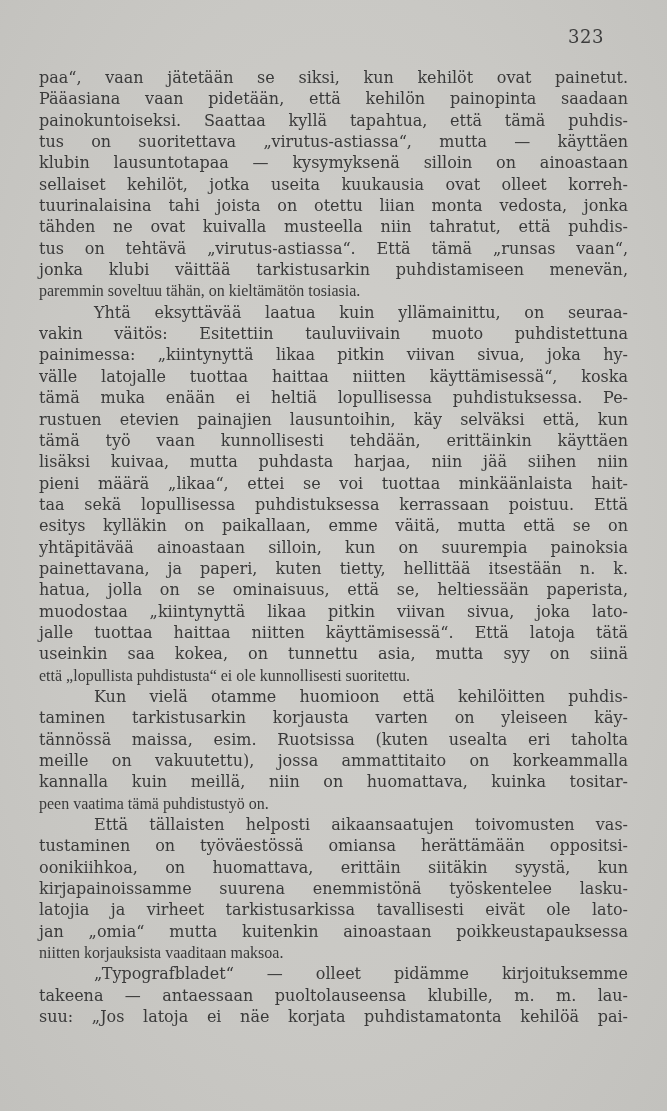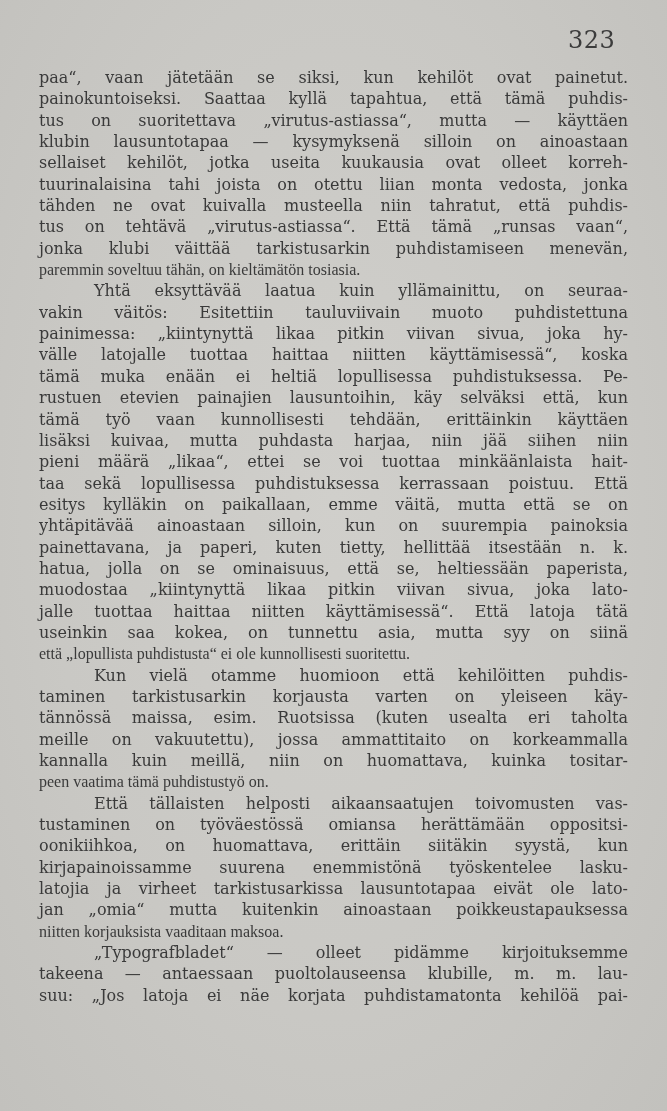--- a/index.html
+++ b/index.html
@@ -9,21 +9,21 @@
     font-family:"DejaVu Serif", serif;
     color:#3a3a3a;
     position:relative;
   }
   .page {
     position:absolute; left:0; top:0; width:667px; height:1111px;
     background: radial-gradient(ellipse at 50% 45%, #d0cfcb 0%, #c9c8c4 60%, #c2c1bd 100%);
   }
   .page-number {
     position:absolute; left:568px; top:26px;
-    font-size:24px; letter-spacing:0.5px; color:#3c3c3c;
+    font-size:18px; letter-spacing:0.5px; color:#3c3c3c;
     font-family:"DejaVu Serif", serif;
   }
   .body-text {
     position:absolute; left:39px; top:67px; width:589px;
     font-size:16px; line-height:21.35px;
   }
   .line {
     display:block; white-space:nowrap; height:21.35px;
     text-align:justify; text-align-last:justify;
     transform-origin:left center;
@@ -31,20 +31,21 @@
   .line.last { text-align-last:left;font-family:Liberation Serif, serif; }
   .line.indent { padding-left:55px; }
 </style>
 </head>
 <body>
 
 <div class="page">
   <div class="page-number">323</div>
   <div class="body-text" id="body-text">
       <span class="line">paa“, vaan jätetään se siksi, kun kehilöt ovat painetut.</span>
+      <span class="line">Pääasiana vaan pidetään, että kehilön painopinta saadaan</span>
       <span class="line">painokuntoiseksi. Saattaa kyllä tapahtua, että tämä puhdis-</span>
       <span class="line">tus on suoritettava „virutus-astiassa“, mutta — käyttäen</span>
       <span class="line">klubin lausuntotapaa — kysymyksenä silloin on ainoastaan</span>
       <span class="line">sellaiset kehilöt, jotka useita kuukausia ovat olleet korreh-</span>
       <span class="line">tuurinalaisina tahi joista on otettu liian monta vedosta, jonka</span>
       <span class="line">tähden ne ovat kuivalla musteella niin tahratut, että puhdis-</span>
       <span class="line">tus on tehtävä „virutus-astiassa“. Että tämä „runsas vaan“,</span>
       <span class="line">jonka klubi väittää tarkistusarkin puhdistamiseen menevän,</span>
       <span class="line last">paremmin soveltuu tähän, on kieltämätön tosiasia.</span>
       <span class="line indent">Yhtä eksyttävää laatua kuin yllämainittu, on seuraa-</span>
@@ -68,20 +69,20 @@
       <span class="line indent">Kun vielä otamme huomioon että kehilöitten puhdis-</span>
       <span class="line">taminen tarkistusarkin korjausta varten on yleiseen käy-</span>
       <span class="line">tännössä maissa, esim. Ruotsissa (kuten usealta eri taholta</span>
       <span class="line">meille on vakuutettu), jossa ammattitaito on korkeammalla</span>
       <span class="line">kannalla kuin meillä, niin on huomattava, kuinka tositar-</span>
       <span class="line last">peen vaatima tämä puhdistustyö on.</span>
       <span class="line indent">Että tällaisten helposti aikaansaatujen toivomusten vas-</span>
       <span class="line">tustaminen on työväestössä omiansa herättämään oppositsi-</span>
       <span class="line">oonikiihkoa, on huomattava, erittäin siitäkin syystä, kun</span>
       <span class="line">kirjapainoissamme suurena enemmistönä työskentelee lasku-</span>
-      <span class="line">latojia ja virheet tarkistusarkissa lausuntotapaa eivät ole lato-</span>
+      <span class="line">latojia ja virheet tarkistusarkissa tavallisesti eivät ole lato-</span>
       <span class="line">jan „omia“ mutta kuitenkin ainoastaan poikkeustapauksessa</span>
       <span class="line last">niitten korjauksista vaaditaan maksoa.</span>
       <span class="line indent">„Typografbladet“ — olleet pidämme kirjoituksemme</span>
       <span class="line">takeena — antaessaan puoltolauseensa klubille, m. m. lau-</span>
       <span class="line">suu: „Jos latoja ei näe korjata puhdistamatonta kehilöä pai-</span>
     </div>
 </div>
 
 </body></html>

